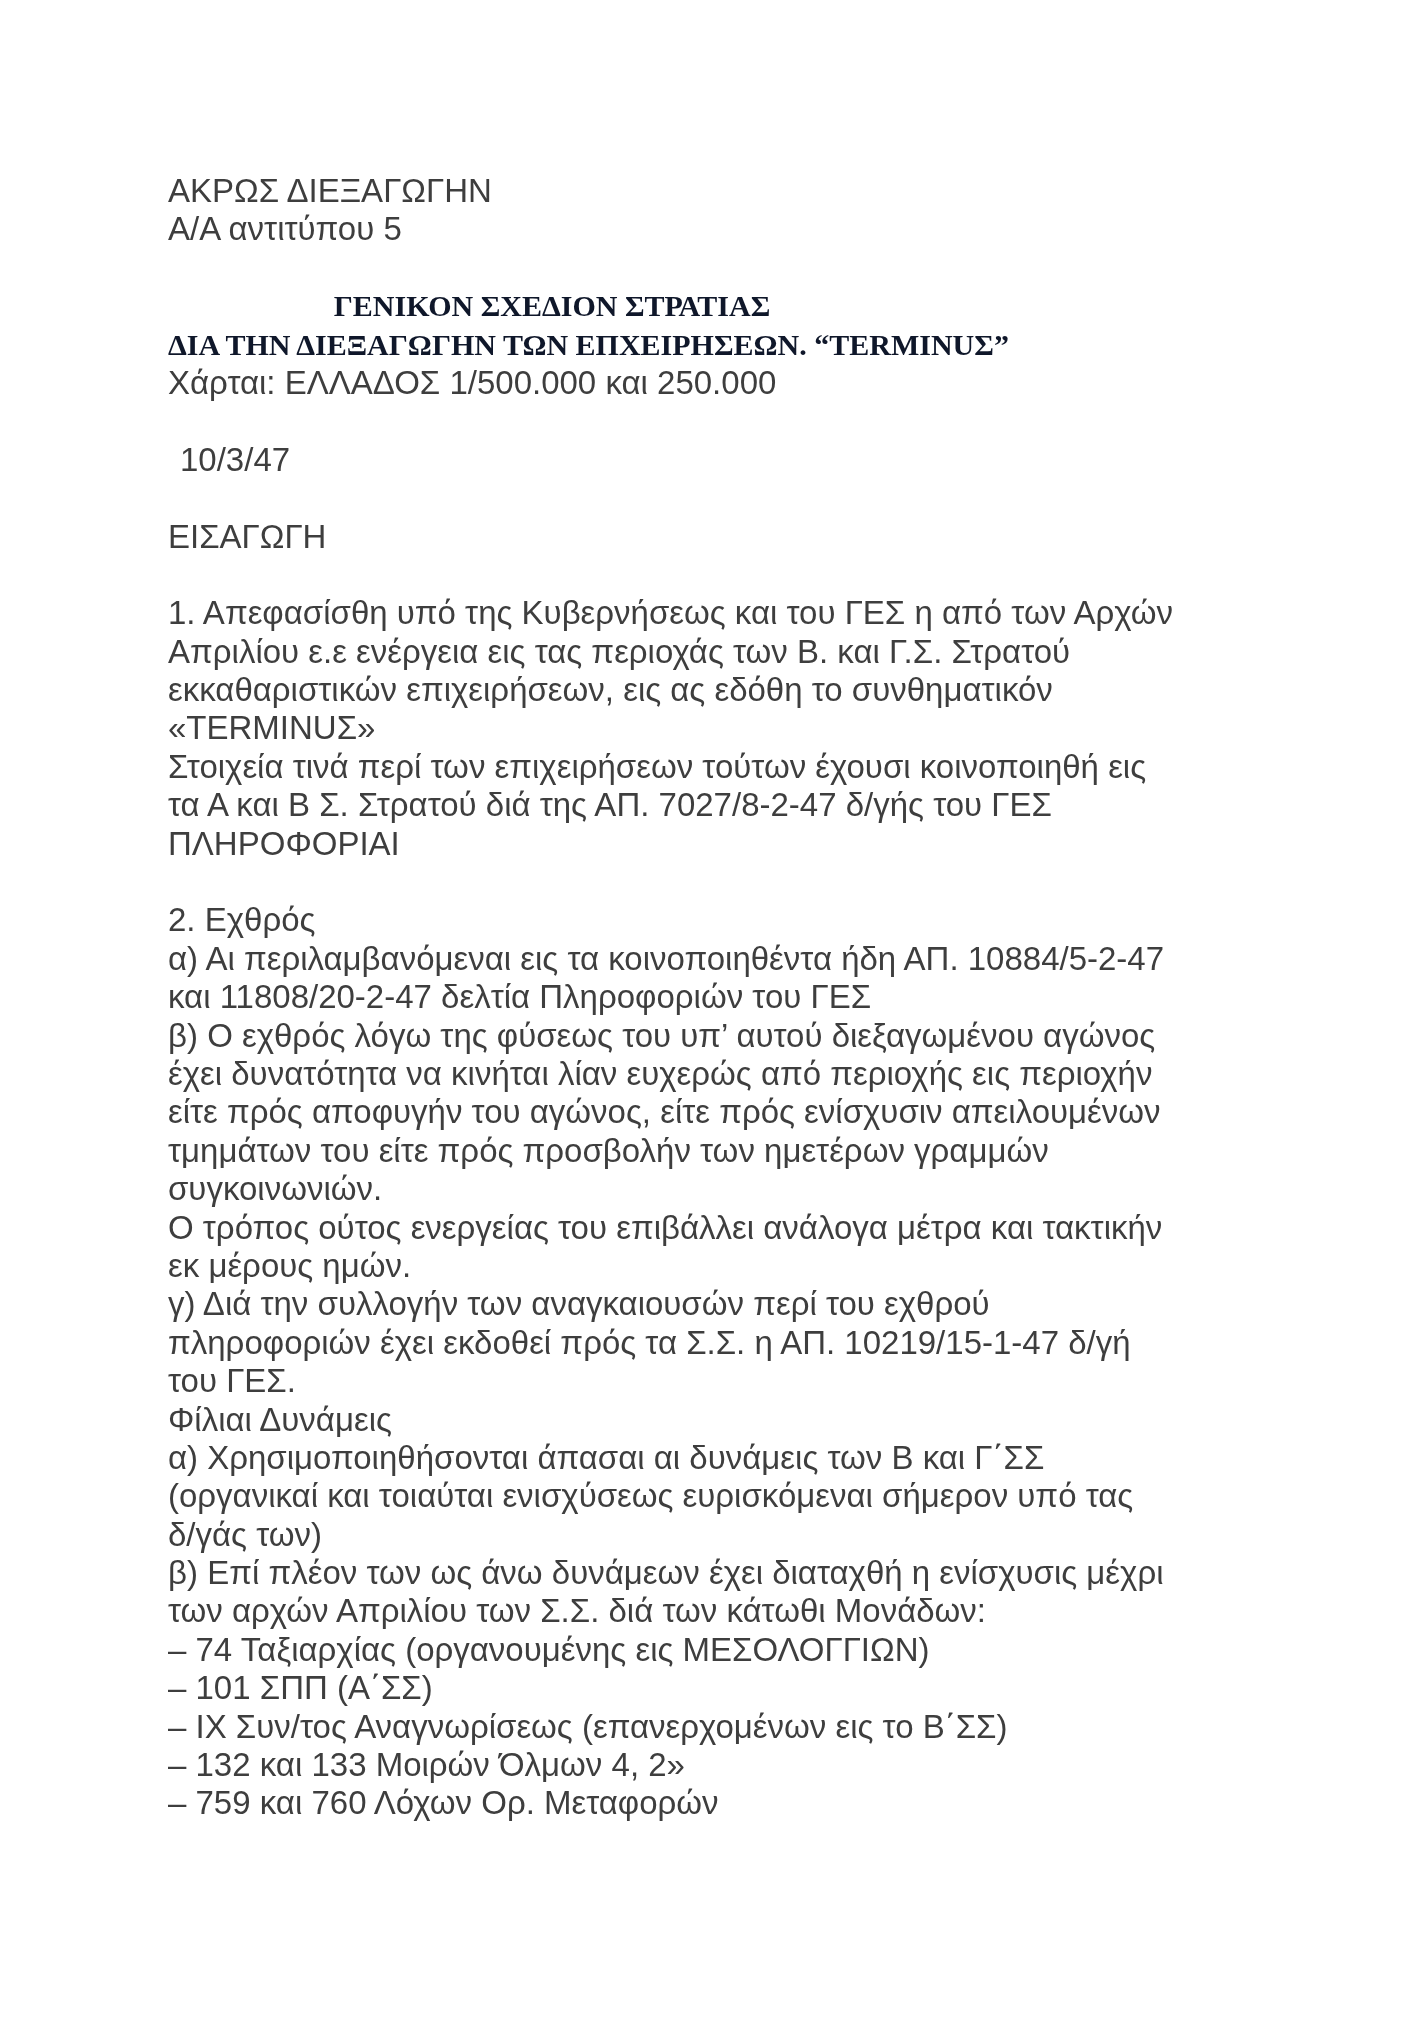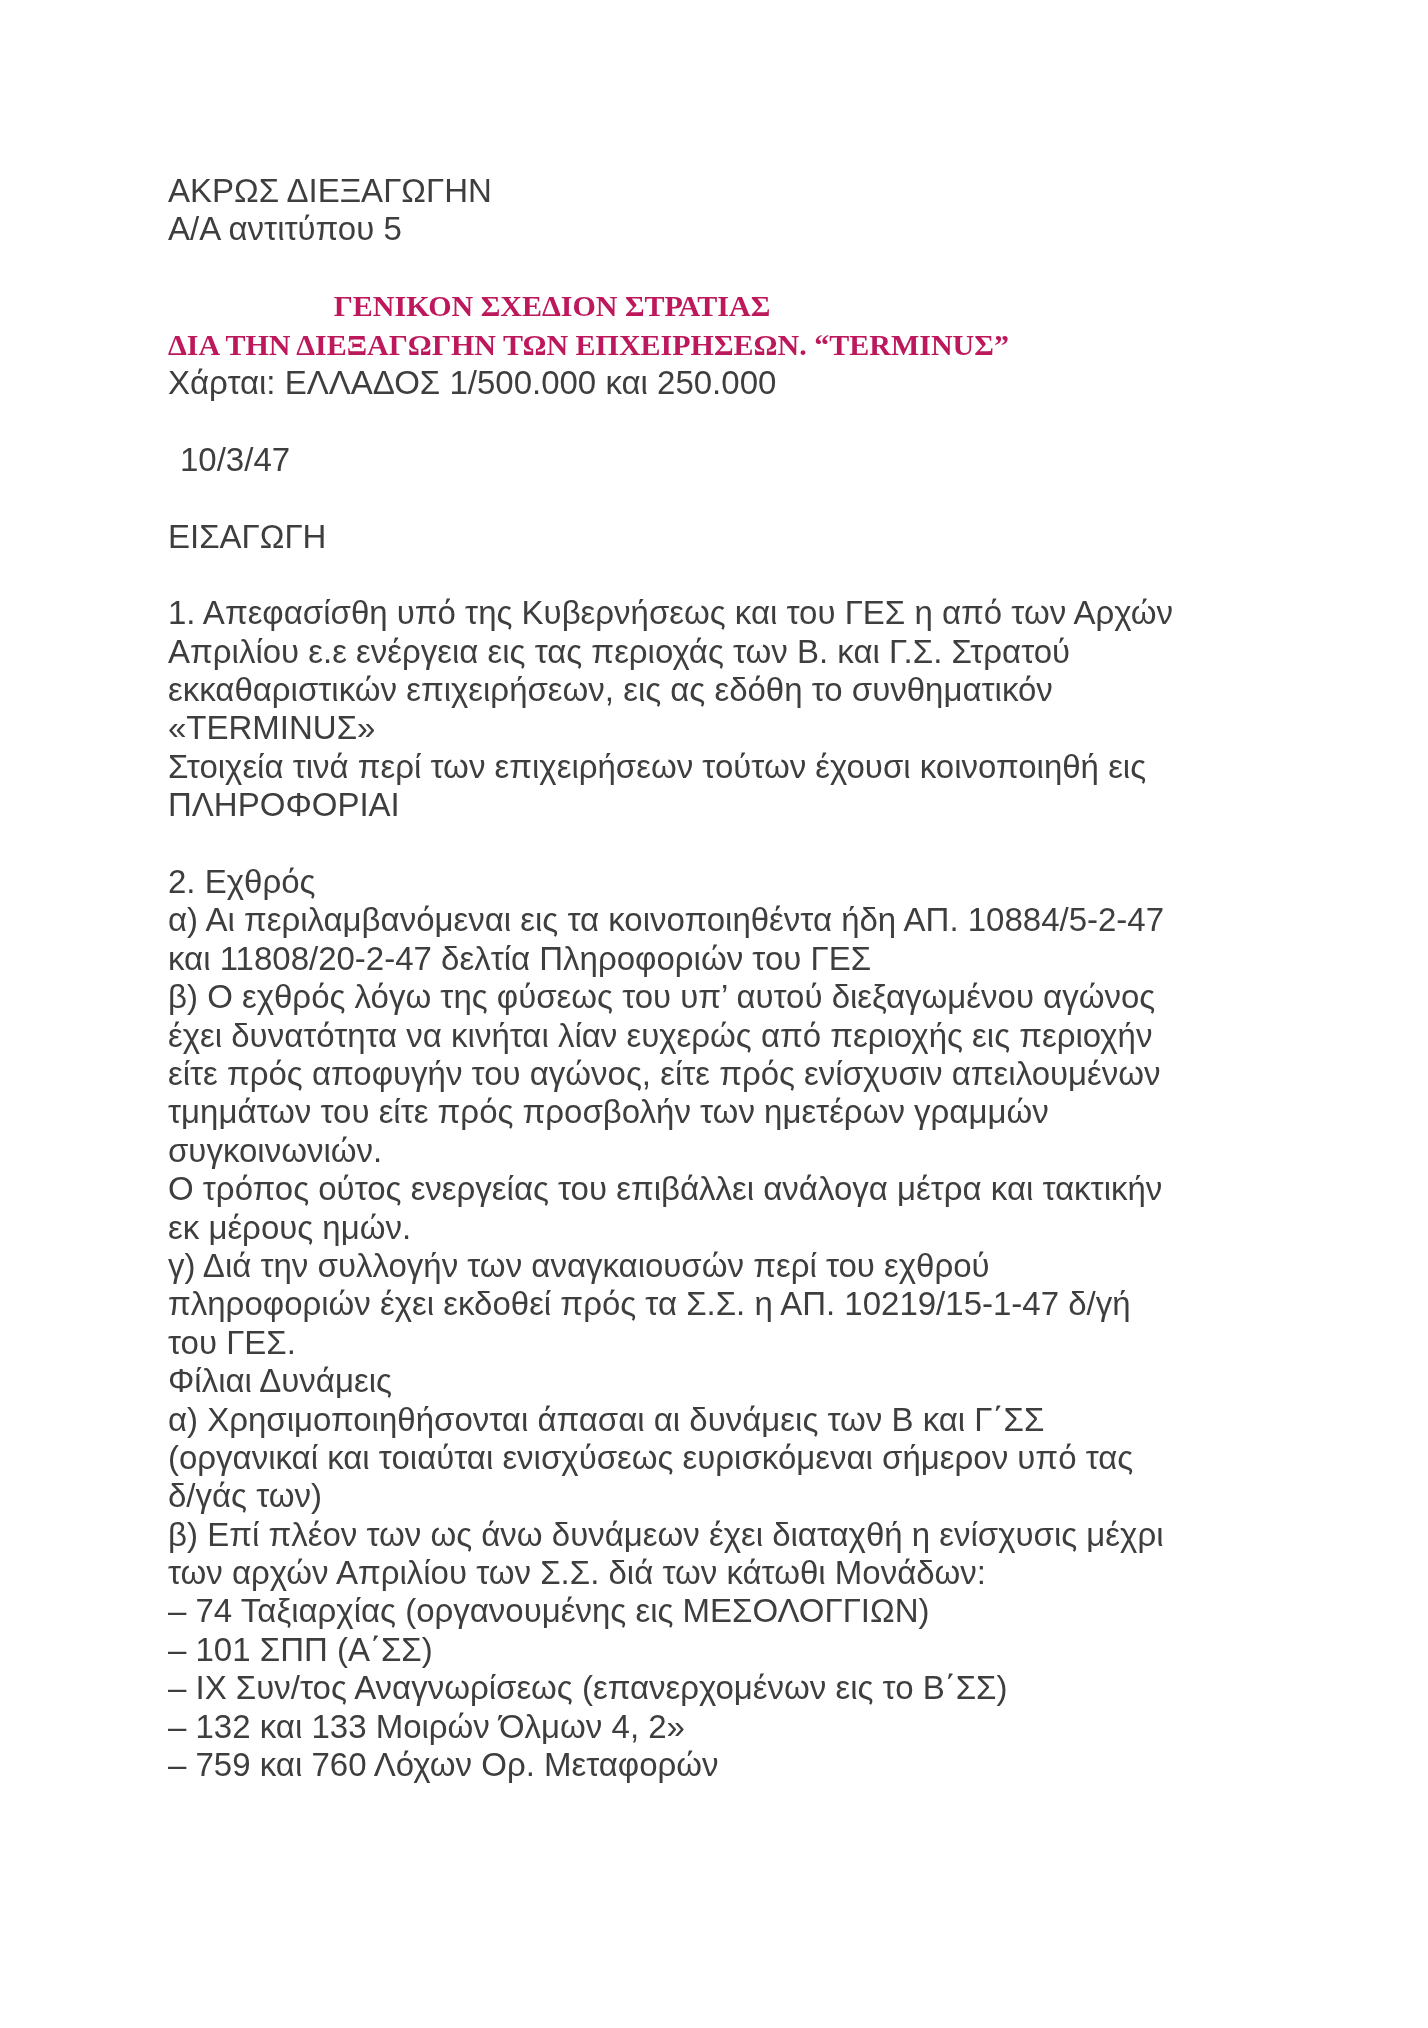--- a/index.html
+++ b/index.html
@@ -32,21 +32,21 @@
     height: 38.4px;
   }
   .title-wrap {
     width: 768px;
     text-align: center;
   }
   .line.title {
     font-family: "Liberation Serif", serif;
     font-weight: bold;
     font-size: 30px;
-    color: #be185d;
+    color: #0f172a;
   }
   .line.date {
     padding-left: 12px;
   }
 </style>
 </head>
 <body>
 
 <div class="page">
   <div class="doc">
@@ -72,20 +72,21 @@
     <div class="line">ΕΙΣΑΓΩΓΗ</div>
 
     <div class="line blank"></div>
 
     <div>
         <div class="line">1. Απεφασίσθη υπό της Κυβερνήσεως και του ΓΕΣ η από των Αρχών</div>
         <div class="line">Απριλίου ε.ε ενέργεια εις τας περιοχάς των Β. και Γ.Σ. Στρατού</div>
         <div class="line">εκκαθαριστικών επιχειρήσεων, εις ας εδόθη το συνθηματικόν</div>
         <div class="line">«TERMINUΣ»</div>
         <div class="line">Στοιχεία τινά περί των επιχειρήσεων τούτων έχουσι κοινοποιηθή εις</div>
+        <div class="line">τα Α και Β Σ. Στρατού διά της ΑΠ. 7027/8-2-47 δ/γής του ΓΕΣ</div>
       </div>
 
     <div class="line">ΠΛΗΡΟΦΟΡΙΑΙ</div>
 
     <div class="line blank"></div>
 
     <div class="line">2. Εχθρός</div>
 
     <div>
         <div class="line">α) Αι περιλαμβανόμεναι εις τα κοινοποιηθέντα ήδη ΑΠ. 10884/5-2-47</div>

